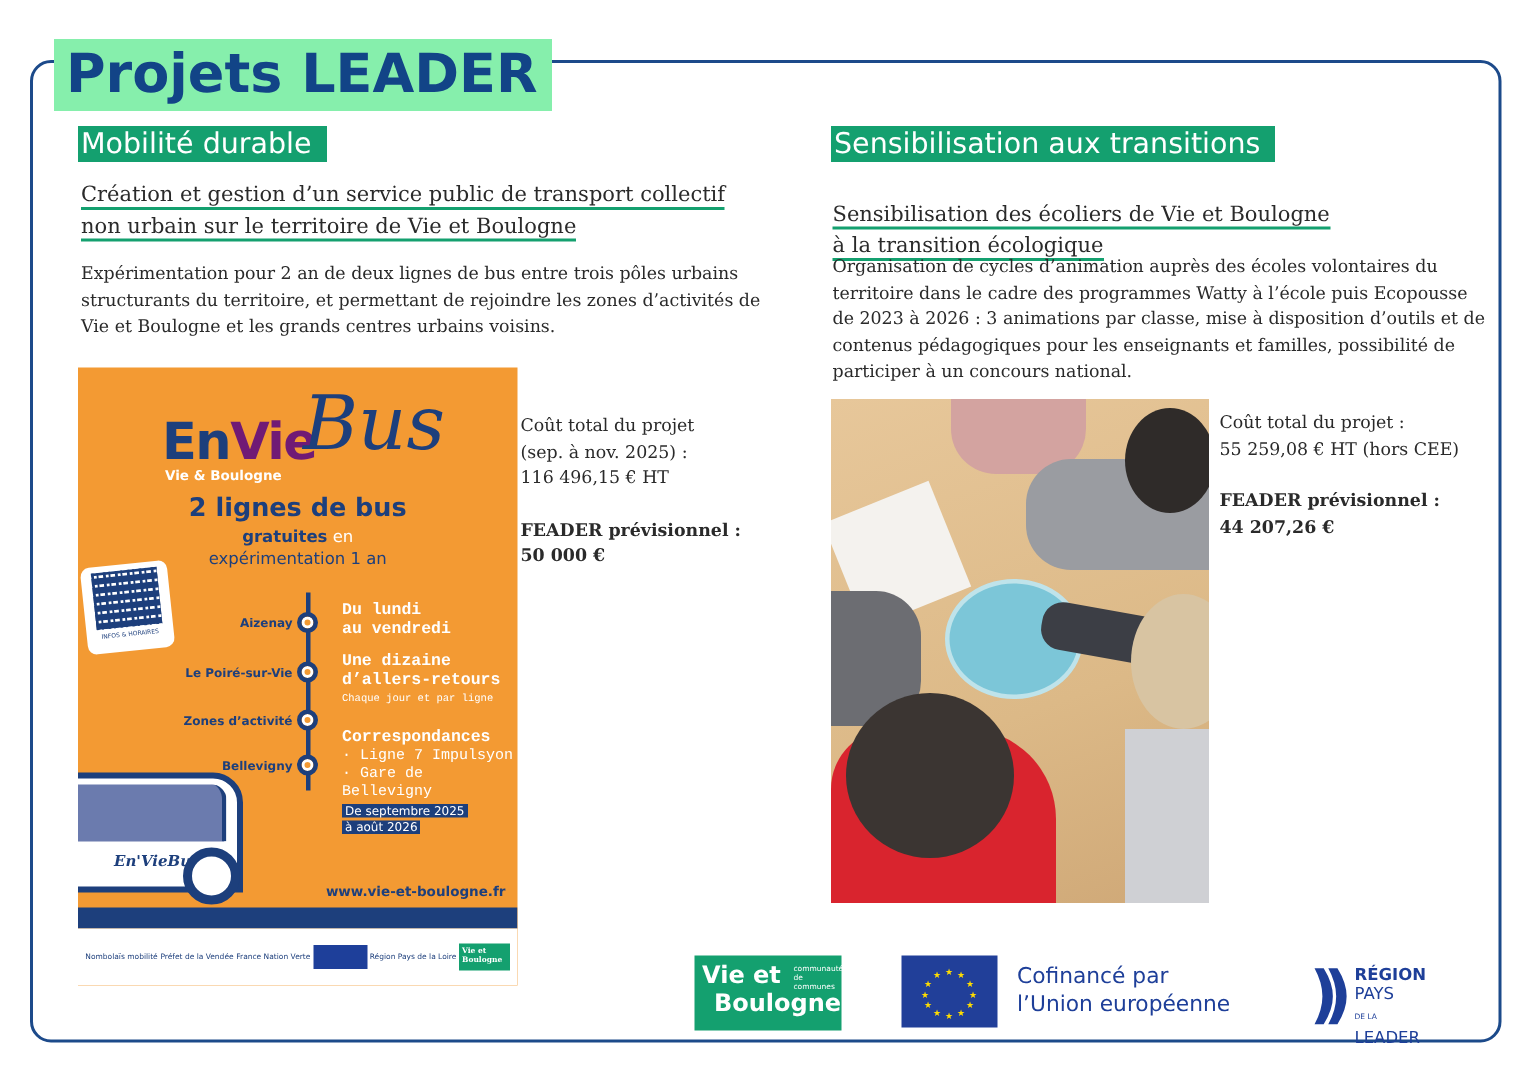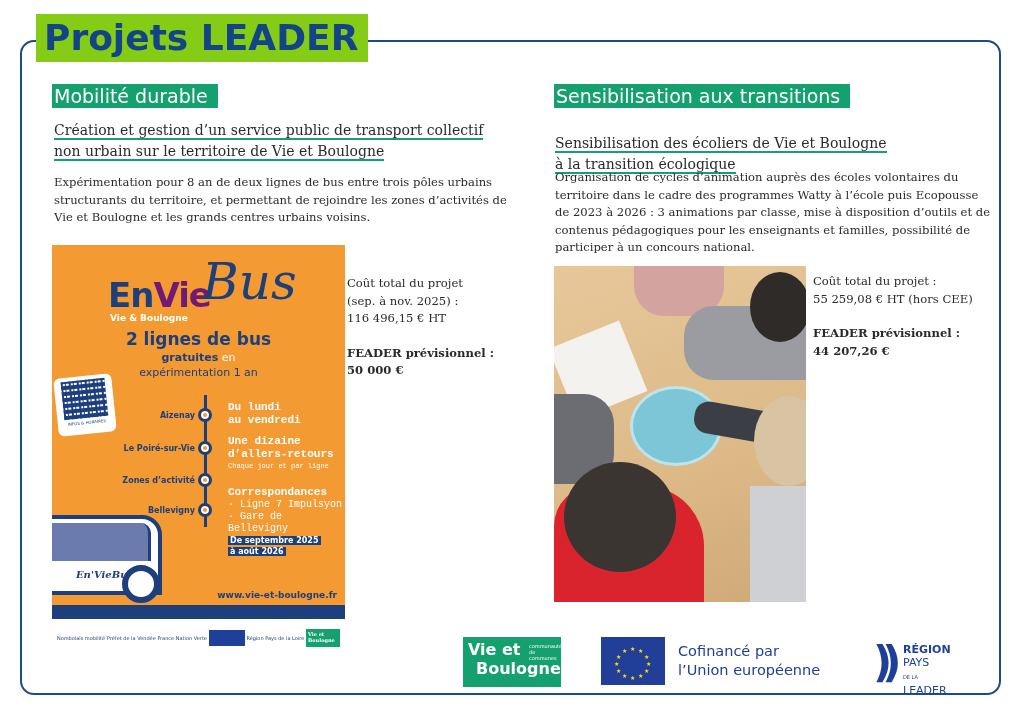--- a/index.html
+++ b/index.html
@@ -4,22 +4,22 @@
 <style>
   * { box-sizing: border-box; margin: 0; padding: 0; }
   html, body { width: 1024px; height: 724px; background: #ffffff; overflow: hidden; }
   body { position: relative; font-family: "DejaVu Serif", serif; color: #2b2b2b; }
 
   .frame {
     position: absolute; left: 20px; top: 40px; width: 981px; height: 655px;
     border: 2px solid #1c4a8a; border-radius: 14px;
   }
   .title-mask {
-    position: absolute; left: 36px; top: 14px; height: 48px; padding: 0 10px 0 8px;
-    background: #84cc16;
+    position: absolute; left: 36px; top: 26px; height: 48px; padding: 0 10px 0 8px;
+    background: #86efac;
   }
   .page-title {
     font-family: "DejaVu Sans", sans-serif; font-weight: bold; font-size: 36px;
     color: #124487; letter-spacing: 0px; line-height: 48px;
   }
 
   .section-heading {
     position: absolute; display: inline-block;
     background: #14a06f; color: #ffffff;
     font-family: "DejaVu Sans", sans-serif; font-size: 19px; line-height: 24px;
@@ -71,21 +71,21 @@
 
   .route-line { position: absolute; left: 152px; top: 150px; width: 3px; height: 132px; background: #1d3f7c; }
   .stop-dot { position: absolute; left: 146px; width: 14px; height: 14px; border-radius: 50%; background: #f39a33; border: 3px solid #1d3f7c; box-shadow: inset 0 0 0 2px #ffffff; }
   .stop-label { position: absolute; right: 150px; font-family: "DejaVu Sans", sans-serif; font-weight: bold; font-size: 8px; color: #1d3f7c; text-align: right; white-space: nowrap; }
 
   .info { position: absolute; left: 176px; font-family: Liberation Mono, monospace; color: #ffffff; }
   .info .h { font-weight: bold; font-size: 11px; line-height: 13px; }
   .info .s { font-size: 7px; line-height: 10px; }
   .info .l { font-size: 10px; line-height: 12px; }
 
-  .dates { position: absolute; left: 176px; top: 290px; font-family: "DejaVu Sans", sans-serif; font-weight: bold; font-size: 8px; line-height: 11px; color: #ffffff; }
+  .dates { position: absolute; left: 176px; top: 290px; font-family: "DejaVu Sans", sans-serif; font-weight: normal; font-size: 8px; line-height: 11px; color: #ffffff; }
   .dates span { background: #1d3f7c; padding: 0 2px; }
 
   .bus {
     position: absolute; left: -20px; top: 270px; width: 130px; height: 80px;
     background: #ffffff; border: 4px solid #1d3f7c; border-radius: 20px 20px 0 0;
   }
   .bus-windows { position: absolute; left: 0; top: 4px; width: 115px; height: 38px; background: #6b7bae; border-right: 3px solid #1d3f7c; border-radius: 0 10px 0 0; }
   .bus-logo { position: absolute; left: 40px; top: 50px; font-family: "DejaVu Serif", serif; font-style: italic; font-size: 10px; color: #1d3f7c; font-weight: bold; }
   .wheel { position: absolute; left: 70px; top: 320px; width: 38px; height: 38px; border-radius: 50%; background: #ffffff; border: 6px solid #1d3f7c; }
 
@@ -141,21 +141,21 @@
 <div class="title-mask">
   <h1 class="page-title">Projets LEADER</h1>
 </div>
 
 <div class="section-heading" style="left:52px; top:84px;">Mobilité durable</div>
 <div class="subtitle" style="left:54px; top:120px;">
   <span>Création et gestion d’un service public de transport collectif</span><br>
   <span>non urbain sur le territoire de Vie et Boulogne</span>
 </div>
 <div class="body-text" style="left:54px; top:174px;">
-  <div>Expérimentation pour 8 an de deux lignes de bus entre trois pôles urbains</div>
+  <div>Expérimentation pour 2 an de deux lignes de bus entre trois pôles urbains</div>
   <div>structurants du territoire, et permettant de rejoindre les zones d’activités de</div>
   <div>Vie et Boulogne et les grands centres urbains voisins.</div>
 </div>
 
 <div class="poster">
   <div class="logo-en"><span>En</span><span class="vie">Vie</span></div>
   <div class="logo-bus">Bus</div>
   <div class="logo-sub">Vie &amp; Boulogne</div>
   <div class="headline">2 lignes de bus</div>
   <div class="free"><b>gratuites</b><span> en</span></div>

